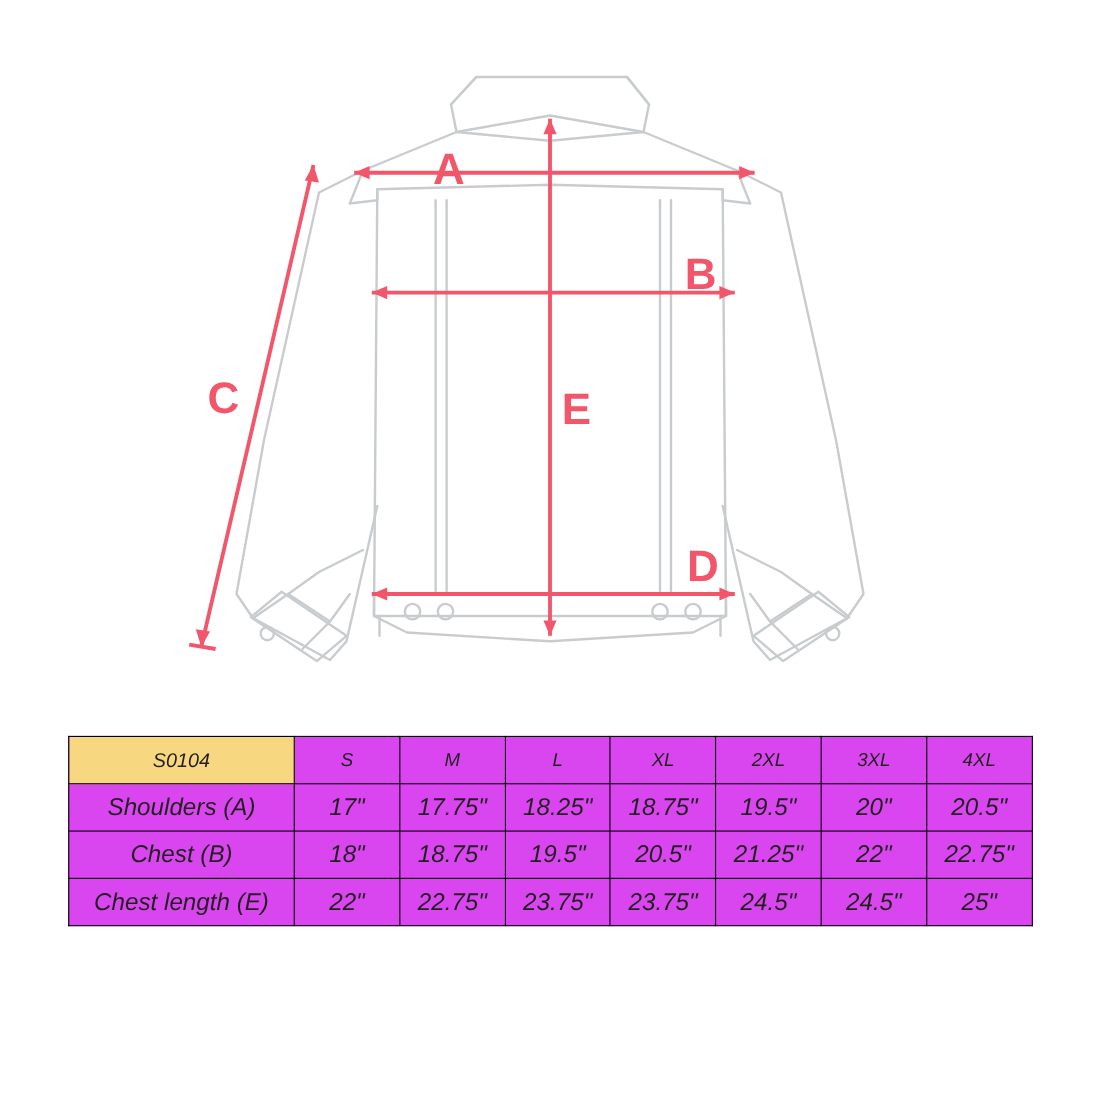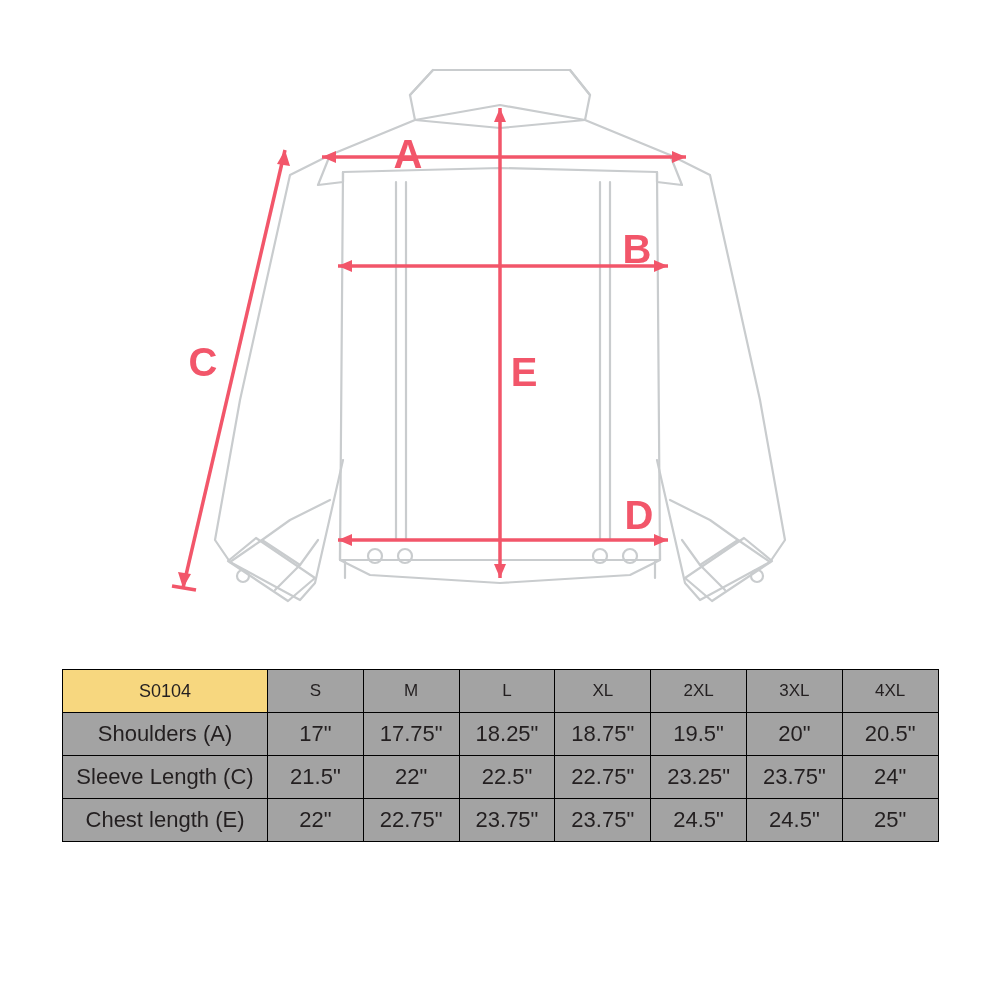--- a/index.html
+++ b/index.html
@@ -40,21 +40,22 @@
     fill: #f2566a;
   }
   
   #size-table {
     position: absolute;
     left: 62px;
     top: 669px;
     width: 876px;
     border-collapse: collapse;
     table-layout: fixed;
-    background: #a3a3a3;
+    background: #d946ef;
+    font-style: italic;
   }
   #size-table td {
     border: 1px solid #000;
     height: 42px;
     text-align: center;
     vertical-align: middle;
     font-size: 22px;
     color: #231f20;
     font-family: "Liberation Sans", sans-serif;
     padding: 0 2px;
@@ -180,28 +181,28 @@
         <td class="row-head">Shoulders (A)</td>
         <td>17"</td>
         <td>17.75"</td>
         <td>18.25"</td>
         <td>18.75"</td>
         <td>19.5"</td>
         <td>20"</td>
         <td>20.5"</td>
       </tr>
       <tr>
-        <td class="row-head">Sleeve Length (C)</td>
-        <td>21.5"</td>
+        <td class="row-head">Chest (B)</td>
+        <td>18"</td>
+        <td>18.75"</td>
+        <td>19.5"</td>
+        <td>20.5"</td>
+        <td>21.25"</td>
         <td>22"</td>
-        <td>22.5"</td>
         <td>22.75"</td>
-        <td>23.25"</td>
-        <td>23.75"</td>
-        <td>24"</td>
       </tr>
       <tr>
         <td class="row-head">Chest length (E)</td>
         <td>22"</td>
         <td>22.75"</td>
         <td>23.75"</td>
         <td>23.75"</td>
         <td>24.5"</td>
         <td>24.5"</td>
         <td>25"</td>

